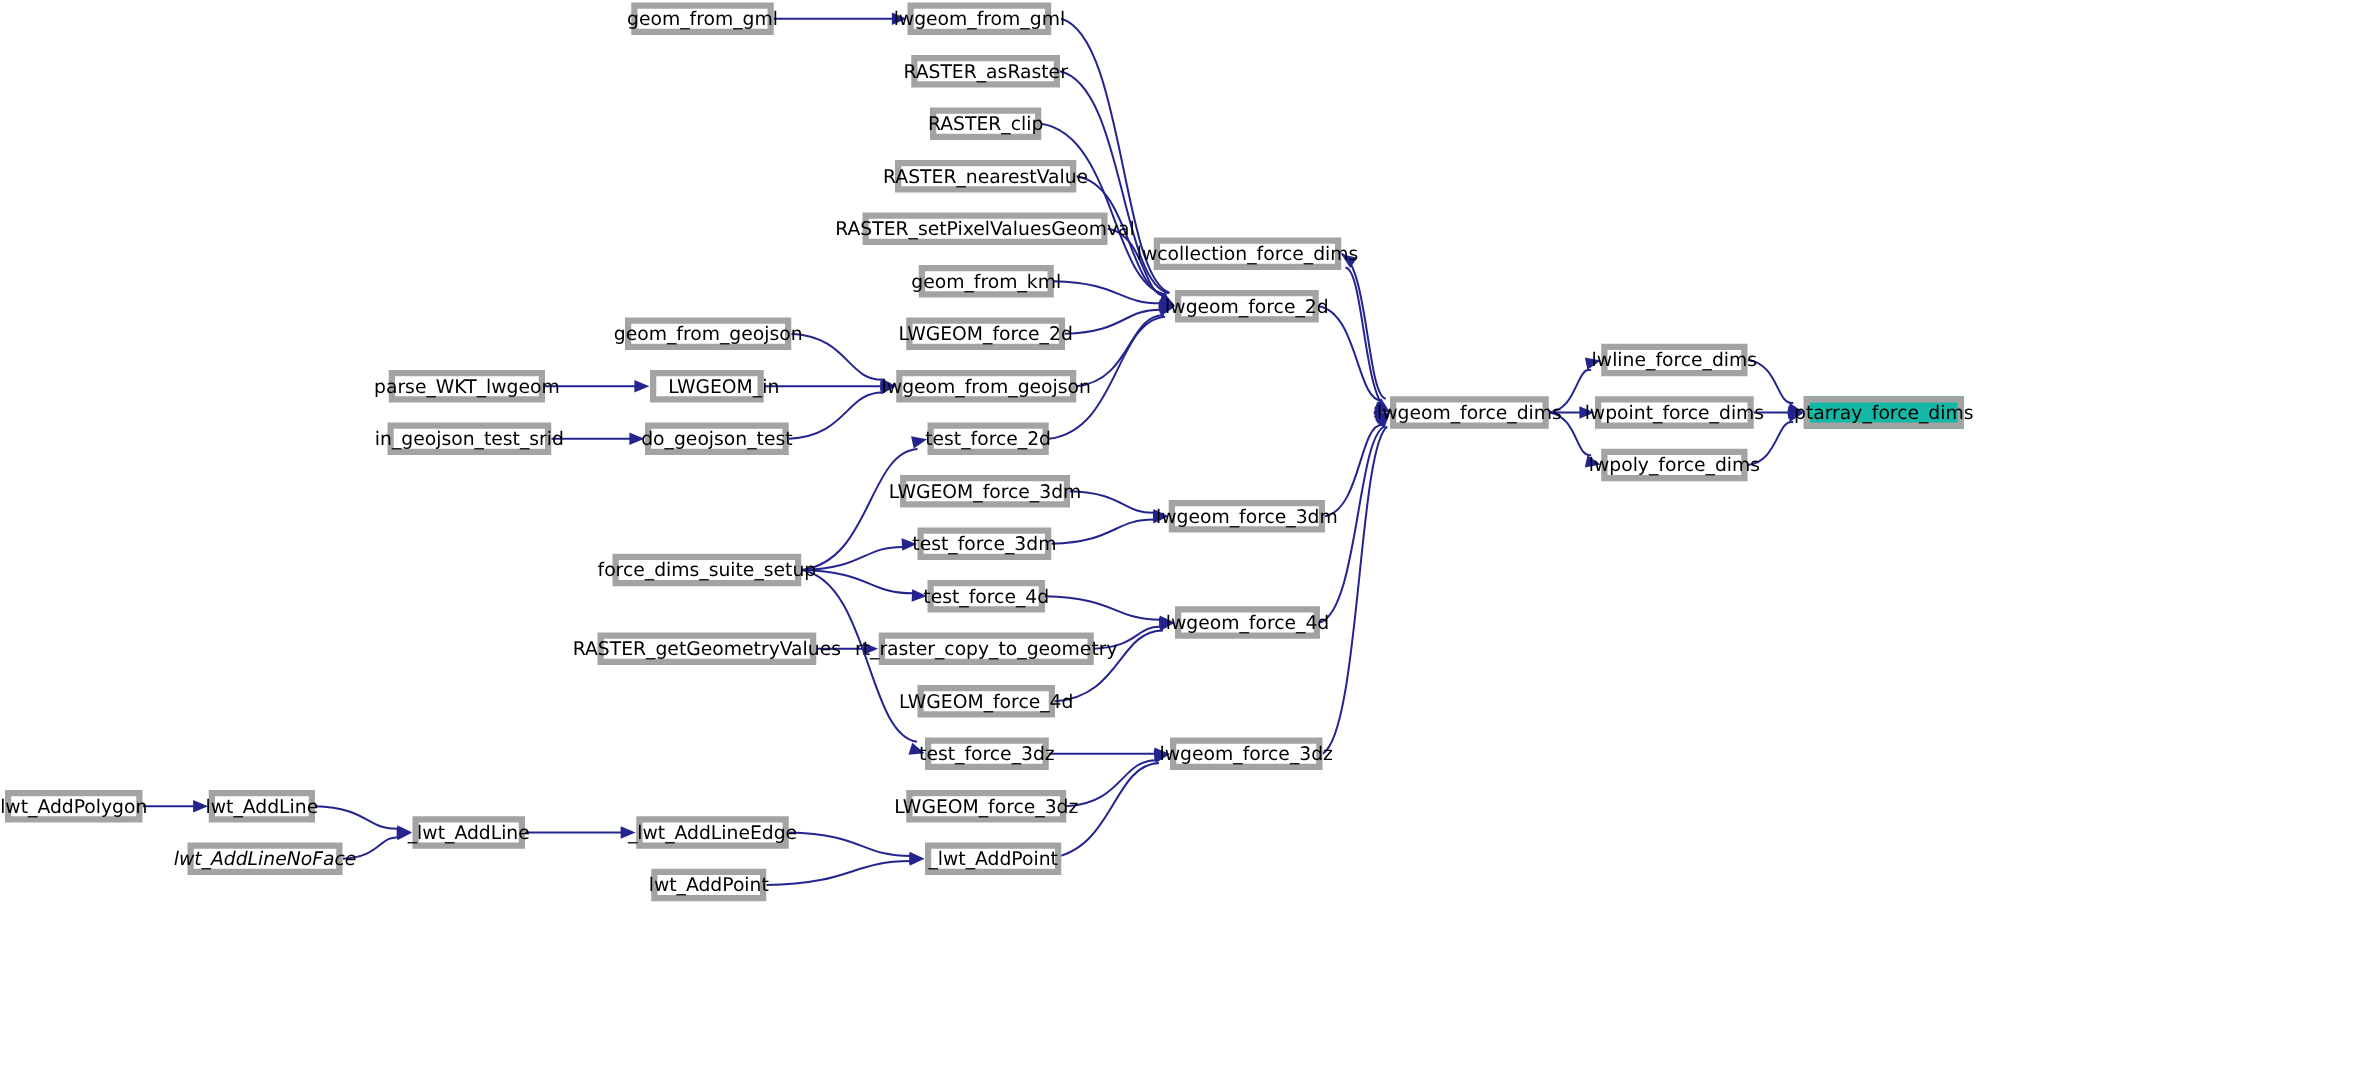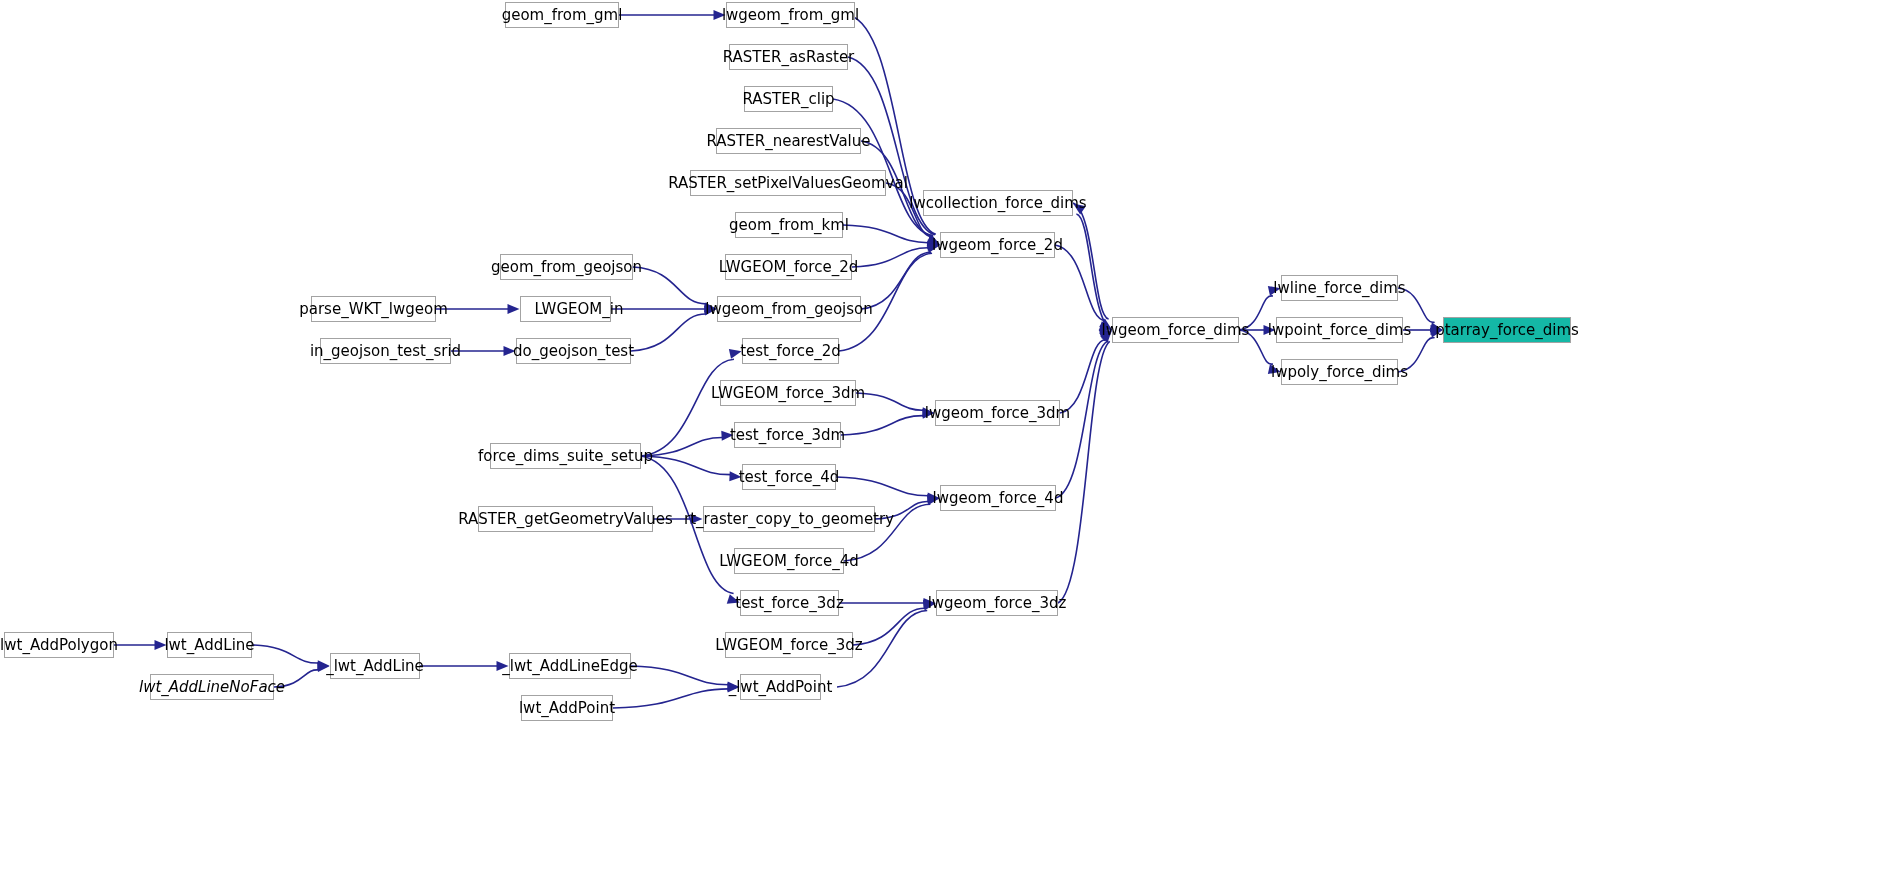--- a/index.html
+++ b/index.html
@@ -2,21 +2,21 @@
 <html><head>
 <meta charset="utf-8">
 <style>
   html,body{margin:0;padding:0;background:#ffffff;}
   body{font-family:"DejaVu Sans","Liberation Sans",sans-serif;}
   #canvas{position:relative;width:1896px;height:873px;background:#ffffff;overflow:hidden;}
   svg#edges{position:absolute;left:0;top:0;width:1896px;height:873px;}
   .node{
     position:absolute;
     box-sizing:border-box;
-    border:1px solid #a3a3a3;
+    border:5px solid #a3a3a3;
     background:#ffffff;
     color:#000000;
     font-size:15px;
     line-height:1;
     display:flex;
     align-items:center;
     justify-content:center;
     white-space:nowrap;
     height:26px;
     letter-spacing:0px;
@@ -120,21 +120,21 @@
       <polygon points="508.5,666 496.5,661 496.5,671" class="arrowfill"></polygon>
       <path d="M 631 666 C 690.95 667.26, 688.5515289327614 684.8054092439265, 728.7076654535114 684.8244126103095" class="edge"></path>
       <polygon points="739.5090289327613,686.9054092439266 727.7250852714467,681.4155393195147 727.3133266450343,691.4070584649487" class="arrowfill"></polygon>
       <path d="M 613 708 C 682.85 706.74, 680.1341984601959 689.1815695459519, 728.6540645845032 688.8760995568932" class="edge"></path>
       <polygon points="739.5066984601958,687.0815695459519 727.3374585748651,682.5088678704348 727.6909366411638,692.5026185805858" class="arrowfill"></polygon>
     </svg>
   <div id="nodes">
       <div class="node" style="left: 505px; top: 2px; width: 114px;">
         <span>geom_from_gml</span>
       </div>
-      <div class="node" style="left: 726px; top: 2px; width: 129px;">
+      <div class="node" style="left: 726px; top: 2px; width: 115px;">
         <span>lwgeom_from_gml</span>
       </div>
       <div class="node" style="left: 729px; top: 44px; width: 119px;">
         <span>RASTER_asRaster</span>
       </div>
       <div class="node" style="left: 744px; top: 86px; width: 89px;">
         <span>RASTER_clip</span>
       </div>
       <div class="node" style="left: 716px; top: 128px; width: 145px; justify-content: center;">
         <span>RASTER_nearestValue</span>
@@ -171,21 +171,21 @@
       </div>
       <div class="node" style="left: 1112px; top: 317px; width: 127px;">
         <span>lwgeom_force_dims</span>
       </div>
       <div class="node" style="left: 1276px; top: 317px; width: 127px;">
         <span>lwpoint_force_dims</span>
       </div>
       <div class="node highlight" style="left: 1443px; top: 317px; width: 128px;">
         <span>ptarray_force_dims</span>
       </div>
-      <div class="node" style="left: 310px; top: 338px; width: 131px; margin-left: 10px;">
+      <div class="node" style="left: 310px; top: 338px; width: 131px;">
         <span>in_geojson_test_srid</span>
       </div>
       <div class="node" style="left: 516px; top: 338px; width: 115px;">
         <span>do_geojson_test</span>
       </div>
       <div class="node" style="left: 742px; top: 338px; width: 97px; text-align: center;">
         <span>test_force_2d</span>
       </div>
       <div class="node" style="left: 1281px; top: 359px; width: 117px;">
         <span>lwpoly_force_dims</span>
@@ -231,21 +231,21 @@
       </div>
       <div class="node" style="left: 725px; top: 632px; width: 128px;">
         <span>LWGEOM_force_3dz</span>
       </div>
       <div class="node" style="left: 330px; top: 653px; width: 90px;">
         <span>_lwt_AddLine</span>
       </div>
       <div class="node" style="left: 509px; top: 653px; width: 122px;">
         <span>_lwt_AddLineEdge</span>
       </div>
-      <div class="node" style="left: 740px; top: 674px; width: 81px;">
+      <div class="node" style="left: 740px; top: 674px; width: 109px;">
         <span>_lwt_AddPoint</span>
       </div>
       <div class="node" style="left: 150px; top: 674px; width: 124px; font-style: italic;">
         <span>lwt_AddLineNoFace</span>
       </div>
       <div class="node" style="left: 521px; top: 695px; width: 92px;">
         <span>lwt_AddPoint</span>
       </div>
     </div>
 </div>

